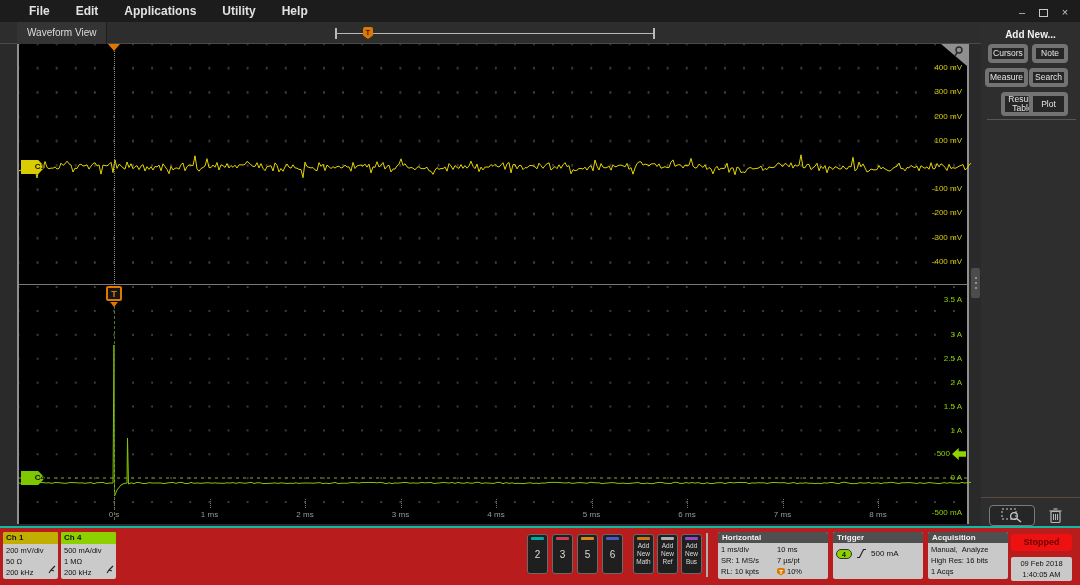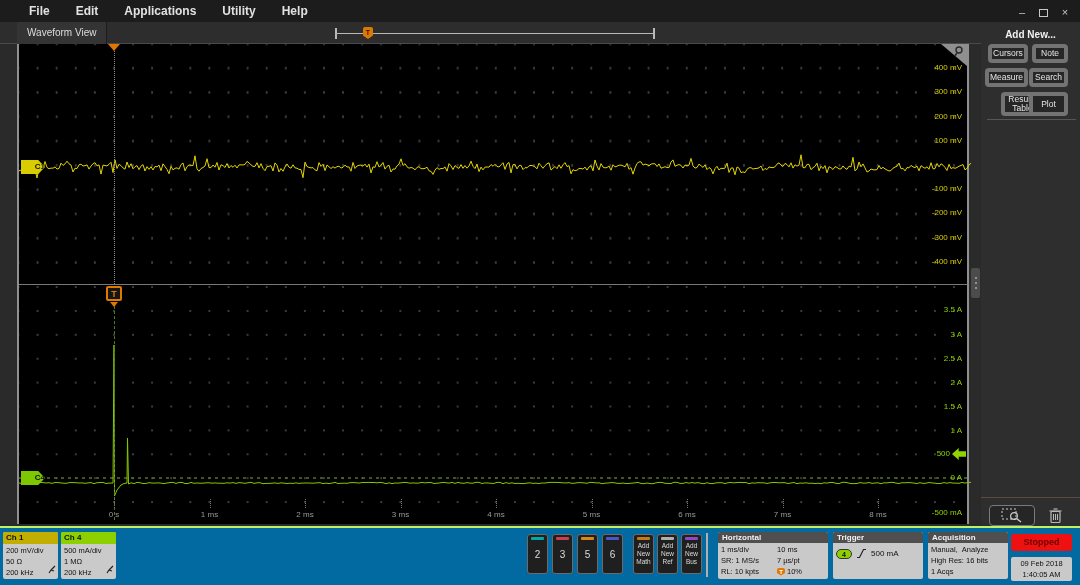--- a/index.html
+++ b/index.html
@@ -76,21 +76,21 @@
     text-align:center; line-height:9px; cursor:default; }
   .rdivider { position:absolute; left:6px; right:4px; top:96px; height:1px; background:#565656; }
   .rdivider2 { position:absolute; left:0; right:0; top:474px; height:1px; background:#5a4a40; }
   .tool-zoom-btn { position:absolute; left:8px; top:482px; width:46px; height:21px;
     background:#262626; border:1px solid #7a7a7a; border-radius:4px;
     display:flex; align-items:center; justify-content:center; }
   .tool-trash { position:absolute; left:62px; top:482px; width:24px; height:21px;
     display:flex; align-items:center; justify-content:center; }
   
   .bottombar { position:absolute; left:0; top:526px; width:1080px; height:59px;
-    background:#0369a1; border-top:2px solid #bef264; }
+    background:#b91c1c; border-top:2px solid #14b8a6; }
   .chbadge { position:absolute; top:4px; width:55px; height:47px; border-radius:2px; overflow:hidden;
     background:#cacaca; }
   .chbadge .hd { height:12px; font-size:8px; font-weight:bold; color:#111; padding:1px 0 0 3px; }
   .chbadge .bd { padding:1px 2px 0 3px; font-size:7.5px; color:#111; line-height:11px; position:relative; }
   .probe-ico { position:absolute; right:2px; bottom:1px; }
   .chanbtn { position:absolute; top:6px; width:21px; height:40px; background:#1f1f1f;
     border:1px solid #6a6a6a; border-radius:3px; color:#dcdcdc; text-align:center; }
   .chanbtn .stripe { position:absolute; left:3px; right:3px; top:2px; height:3px; border-radius:1px; }
   .chanbtn .num { margin-top:14px; font-size:10px; }
   .chanbtn .addlbl { margin-top:7px; font-size:6.5px; line-height:8px; }
@@ -162,21 +162,21 @@
 
     <div id="axis-labels">
         <span class="ax v" style="top: 20px;">400 mV</span>
         <span class="ax v" style="top: 44.3px;">300 mV</span>
         <span class="ax v" style="top: 68.6px;">200 mV</span>
         <span class="ax v" style="top: 92.9px;">100 mV</span>
         <span class="ax v" style="top: 141px;">-100 mV</span>
         <span class="ax v" style="top: 165.3px;">-200 mV</span>
         <span class="ax v" style="top: 189.6px;">-300 mV</span>
         <span class="ax v" style="top: 213.9px;">-400 mV</span>
-        <span class="ax a" style="top: 262px; margin-left: 22px;">3.5 A</span>
+        <span class="ax a" style="top: 252px; margin-left: 22px;">3.5 A</span>
         <span class="ax a" style="top: 286.9px;">3 A</span>
         <span class="ax a" style="top: 310.8px;">2.5 A</span>
         <span class="ax a" style="top: 334.7px;">2 A</span>
         <span class="ax a" style="top: 358.6px;">1.5 A</span>
         <span class="ax a" style="top: 382.5px;">1 A</span>
         <span class="ax a" style="top: 430.3px;">0 A</span>
         <span class="ax a" style="top: 454.2px; margin-top: 11px;">-500 mA</span>
         <span class="tlab" style="left: 95px; top: 466px;">0 s</span>
         <div class="ttick" style="left: 95px; top: 455px;"></div>
         <span class="tlab" style="left: 190.5px; top: 466px;">1 ms</span>

